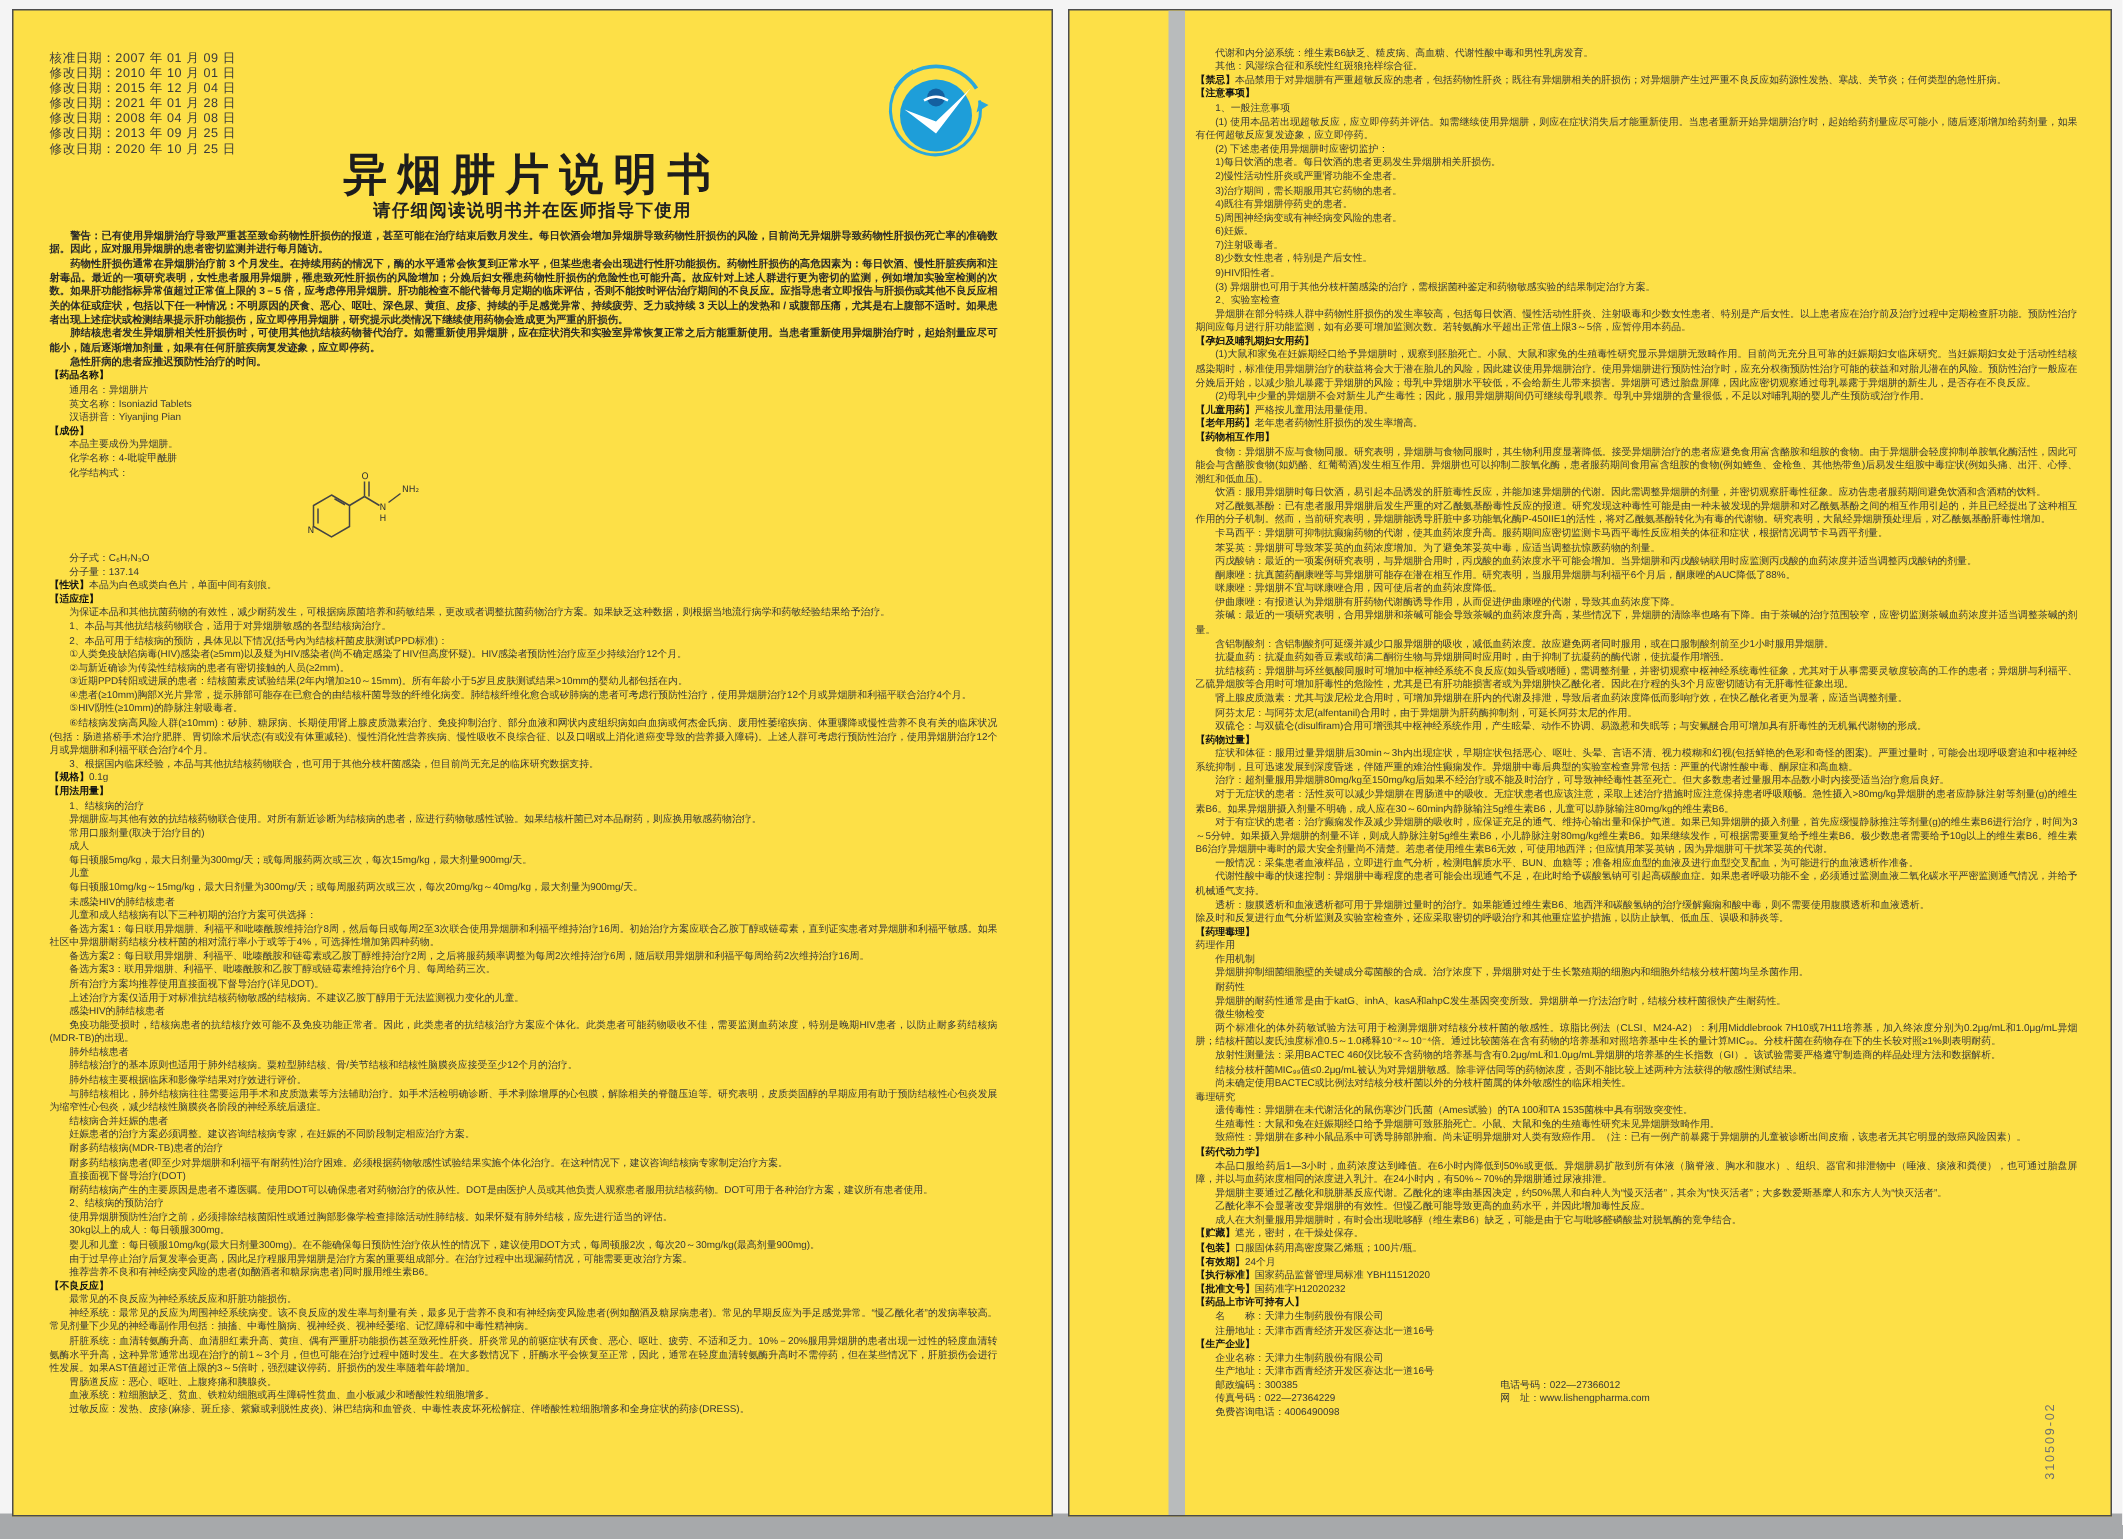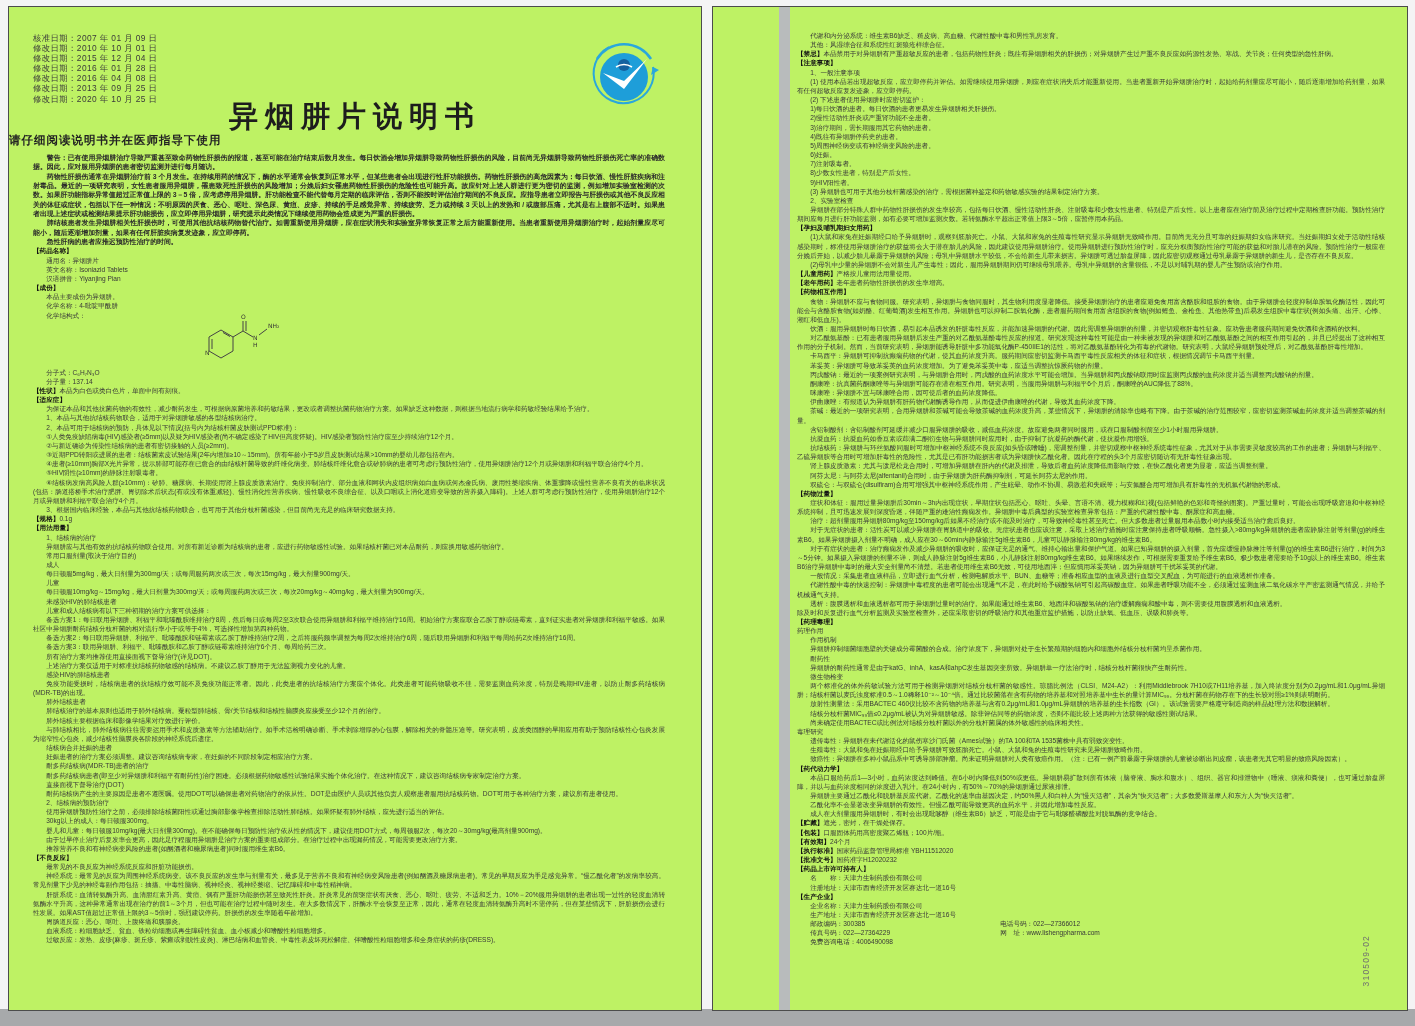--- a/index.html
+++ b/index.html
@@ -1,29 +1,29 @@
 <!DOCTYPE html>
 <html><head>
 <meta charset="utf-8">
 <style>
   html,body{margin:0;padding:0;background:#ffffff;}
   #canvas{position:relative;width:1415px;height:1026px;background:#f4f4f4;overflow:hidden;
           font-family:"Liberation Sans","DejaVu Sans",sans-serif;}
   #scan-bed{position:absolute;left:0;top:1009px;width:1415px;height:17px;background:#a7a9ab;}
-  .page{position:absolute;top:6px;height:1003px;background:#bef264;border:1px solid #4c4c4c;overflow:hidden;}
+  .page{position:absolute;top:6px;height:1003px;background:#fde047;border:1px solid #4c4c4c;overflow:hidden;}
   #left-page{left:8px;width:692px;}
   #right-page{left:712px;width:694px;}
   #right-page .paper-edge{position:absolute;left:66px;top:0;width:11px;height:100%;background:#b8bbbc;}
   
   #dates-list{position:absolute;left:24px;top:26px;}
   #dates-list .date-line{font-size:8.4px;line-height:10.1px;color:#3b3b3b;letter-spacing:.4px;}
   #logo{position:absolute;right:40px;top:30px;width:74px;height:74px;}
   #doc-title{position:absolute;left:0;top:90px;width:100%;text-align:center;font-size:29px;font-weight:bold;
              letter-spacing:7px;color:#1d1d1d;}
-  #doc-subtitle{position:absolute;left:0;top:126px;width:100%;text-align:left;font-size:11.5px;
+  #doc-subtitle{position:absolute;left:0;top:126px;width:100%;text-align:center;font-size:11.5px;
                 font-weight:bold;letter-spacing:1px;color:#222;}
   #left-body{position:absolute;left:24px;top:146px;width:632px;}
   #warning-list .ln{font-weight:bold;font-size:6.9px;line-height:9.35px;color:#2a2a2a;}
   
   .ln{font-size:6.6px;line-height:9.15px;color:#383838;text-align:justify;}
   .ln.p{text-indent:2em;}
   .ln.f{text-indent:0;}
   .ln.h{text-indent:0;}
   .ln.h b{color:#141414;}
   .ln.cols{display:flex;text-indent:0;}
@@ -42,22 +42,22 @@
 <body>
 
 <div id="canvas">
   <div id="scan-bed"></div>
 
   <div class="page" id="left-page">
     <div id="dates-list">
         <div class="date-line">核准日期：2007 年 01 月 09 日</div>
         <div class="date-line">修改日期：2010 年 10 月 01 日</div>
         <div class="date-line">修改日期：2015 年 12 月 04 日</div>
-        <div class="date-line">修改日期：2016 年 01 月 28 日</div>
-        <div class="date-line">修改日期：2016 年 04 月 08 日</div>
+        <div class="date-line">修改日期：2021 年 01 月 28 日</div>
+        <div class="date-line">修改日期：2008 年 04 月 08 日</div>
         <div class="date-line">修改日期：2013 年 09 月 25 日</div>
         <div class="date-line">修改日期：2020 年 10 月 25 日</div>
       </div>
 
     <div id="logo">
       <svg width="74" height="74" viewBox="0 0 74 74">
         <path d="M10 22 A32 32 0 0 1 64 22" stroke="#2aa7dc" stroke-width="2.5" fill="none"></path>
         <path d="M66 30 A30 30 0 1 1 22 10" stroke="#2aa7dc" stroke-width="2" fill="none"></path>
         <polygon points="66,30 72,33 64,38" fill="#2aa7dc"></polygon>
         <circle cx="37" cy="40" r="24" fill="#1e9ed9"></circle>

